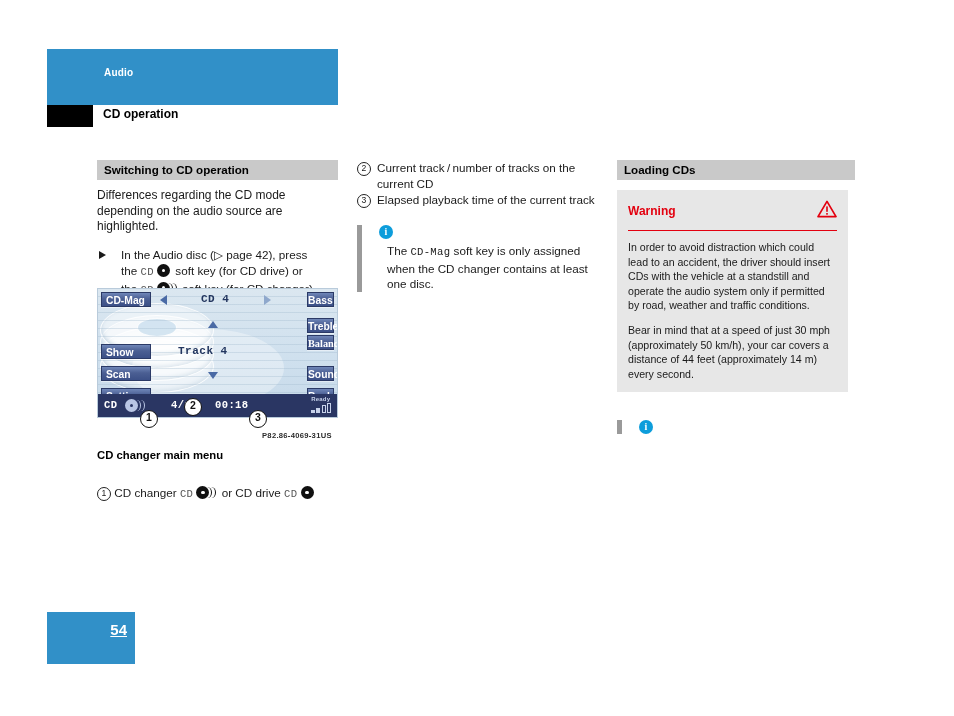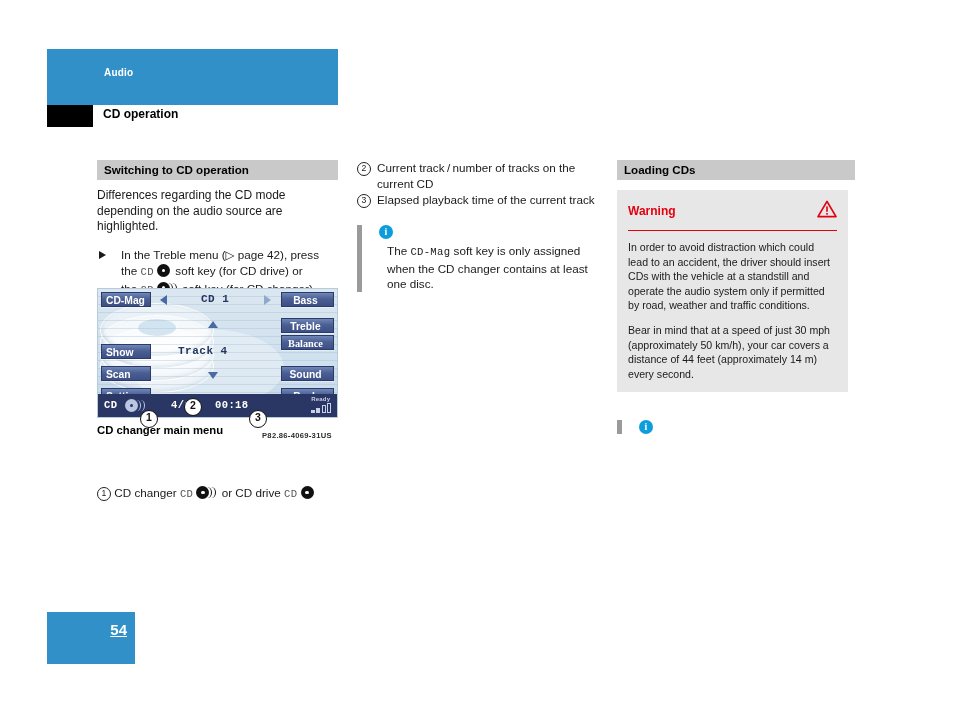--- a/index.html
+++ b/index.html
@@ -237,21 +237,21 @@
     color: #ffffff;
     font-size: 10.3px;
     font-weight: bold;
     height: 15px;
     line-height: 15px;
     border: 1px solid #2b3a66;
     box-sizing: border-box;
     box-shadow: 0 1px 0 rgba(255,255,255,.45);
   }
   .sk.left  { left: 3px;  width: 50px; padding-left: 4px; text-align: left; }
-  .sk.right { right: 3px; width: 53px; padding-right: 4px; text-align: center; }
+  .sk.right { right: 3px; width: 27px; padding-right: 4px; text-align: left; }
 
   .dlabel {
     position: absolute;
     color: #23365f;
     font-family: "Liberation Mono", monospace;
     font-weight: bold;
     font-size: 11px;
     letter-spacing: .5px;
   }
   .arrow {
@@ -349,21 +349,21 @@
     position: absolute;
     left: 262px; top: 431px;
     font-size: 7.6px;
     font-weight: bold;
     color: #2b2b2b;
     letter-spacing: .3px;
     font-family: "Liberation Sans", sans-serif;
   }
   .figtitle {
     position: absolute;
-    left: 97px; top: 424px;
+    left: 97px; top: 449px;
     font-size: 11.3px;
     font-weight: bold;
     color: #000;
   }
   .figlegend {
     position: absolute;
     left: 97px; top: 485px;
     font-size: 11.7px;
     line-height: 15px;
   }
@@ -423,21 +423,21 @@
   </div>
   <div class="hdr-black"></div>
   <div class="hdr-sub">CD operation</div>
 
   <div class="col col1">
     <div class="section-bar">Switching to CD operation</div>
     <p class="body">Differences regarding the CD mode depending on the audio source are highlighted.</p>
 
     <div class="step">
       <span class="tri"></span>
-      <span>In the Treble menu (</span><span>▷ page 42</span><span>), press</span><br>
+      <span>In the Audio disc (</span><span>▷ page 42</span><span>), press</span><br>
       <span>the</span>
       <span class="mono kw">CD</span>
       <span class="cdico"><span class="disc"></span></span>
       <span>soft key (for CD drive) or</span><br>
       <span>the</span>
       <span class="mono kw">CD</span>
       <span class="cdico changer"><span class="disc"></span><span class="w1"></span><span class="w2"></span></span>
       <span>soft key (for CD changer).</span>
     </div>
   </div>
@@ -458,21 +458,21 @@
     <div class="sk left" style="top:55px;">Show</div>
     <div class="sk left" style="top:77px;">Scan</div>
     <div class="sk left" style="top:99px;">Setting</div>
 
     <div class="sk right" style="top:3px;">Bass</div>
     <div class="sk right" style="top:29px;">Treble</div>
     <div class="sk right" style="top:46px;font-family:Liberation Serif, serif;">Balance</div>
     <div class="sk right" style="top:77px;">Sound</div>
     <div class="sk right" style="top:99px;">Back</div>
 
-    <div class="dlabel" style="left:103px; top:4px;">CD 1</div>
+    <div class="dlabel" style="left:103px; top:4px;">CD 4</div>
     <div class="arrow ar-left" style="left:62px;  top:6px;"></div>
     <div class="arrow ar-right" style="left:166px; top:6px;"></div>
     <div class="arrow ar-up" style="left:110px; top:32px;"></div>
     <div class="dlabel" style="left:80px; top:56px;">Track 4</div>
     <div class="arrow ar-down" style="left:110px; top:83px;"></div>
 
     <div class="statusbar">
       <div class="st" style="left:6px;">CD</div>
       <div class="sb-cdglyph">
         <span class="d"></span>

